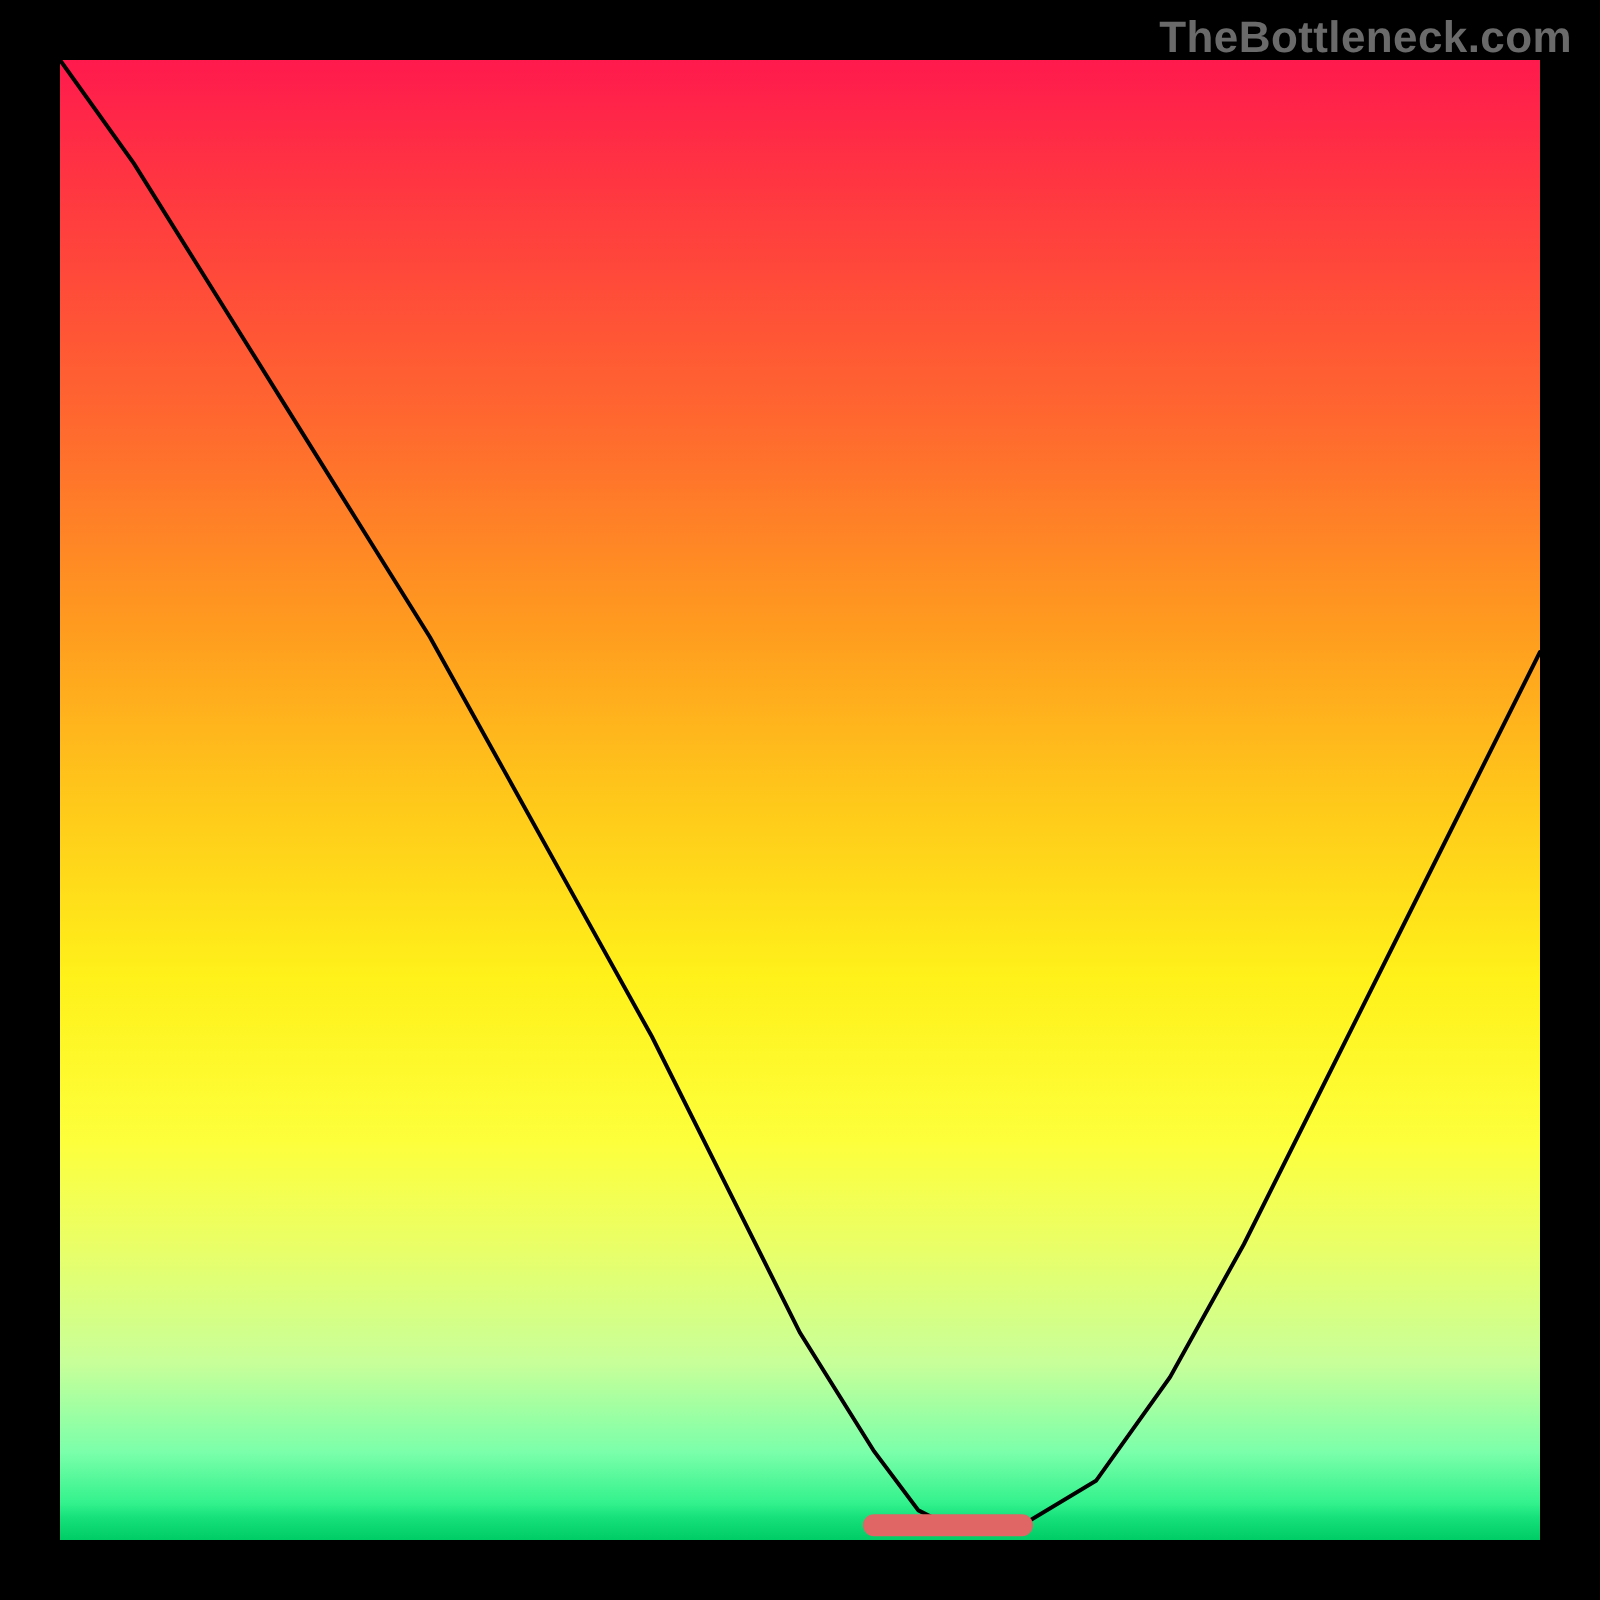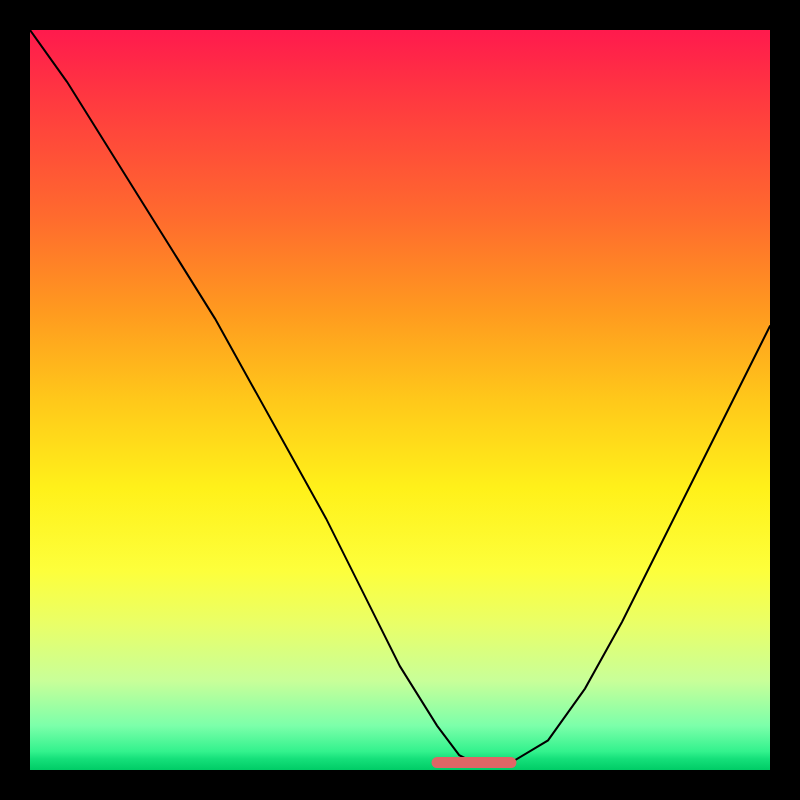--- a/index.html
+++ b/index.html
@@ -67,20 +67,21 @@
     stroke: #e06666;
     stroke-width: 11;
     stroke-linecap: round;
   }
 </style>
 </head>
 <body>
 
 <div class="container">
 
+  <div class="watermark">TheBottleneck.com</div>
 
   <div class="plot-area">
     <svg class="curve" viewBox="0 0 740 740" preserveAspectRatio="none">
       <path class="curve-line" d="M0.0 0.0 L37.0 51.8 L74.0 111.0 L111.0 170.2 L148.0 229.4 L185.0 288.6 L222.0 355.2 L259.0 421.8 L296.0 488.4 L333.0 562.4 L370.0 636.4 L407.0 695.6 L429.2 725.2 L444.0 732.6 L458.8 732.6 L481.0 732.6 L518.0 710.4 L555.0 658.6 L592.0 592.0 L629.0 518.0 L666.0 444.0 L703.0 370.0 L740.0 296.0"></path>
       <path class="trough-band" d="M407.0 732.6 L481.0 732.6"></path>
     </svg>
   </div>
 
 </div>
 

